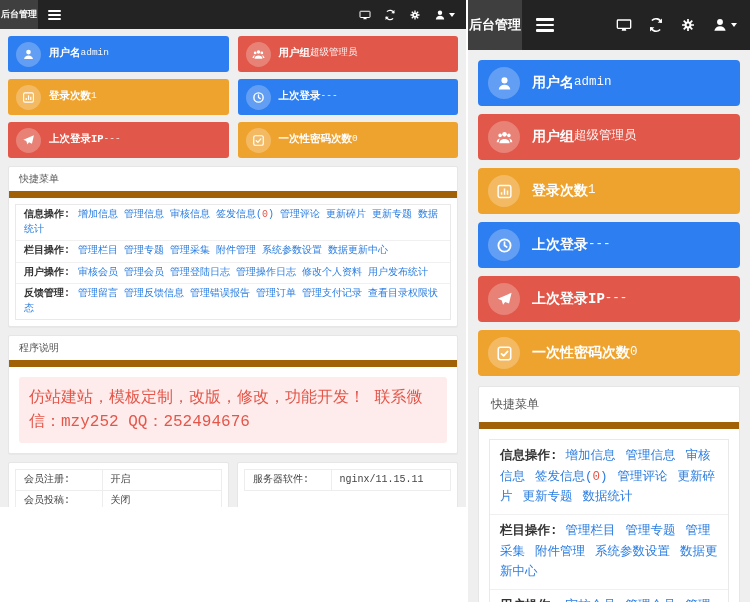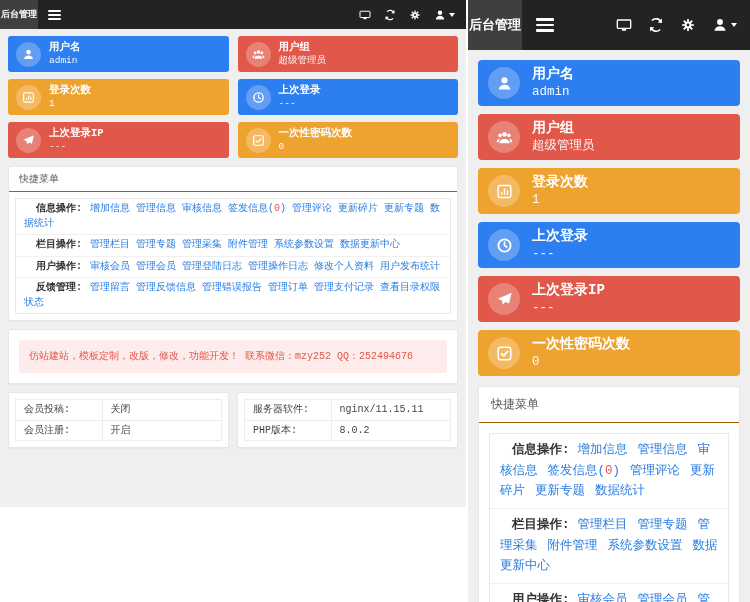--- a/index.html
+++ b/index.html
@@ -51,54 +51,54 @@
   .cards-m .cicon{width:32px;height:32px;margin-right:12px;}
   .cicon svg{display:none;fill:#fff;}
   .cards-d .cicon svg{width:13px;height:13px;}
   .cards-m .cicon svg{width:17px;height:17px;}
   .card.user   .svg-user{display:block;}
   .card.users  .svg-users{display:block;}
   .card.chart  .svg-chart{display:block;}
   .card.clock  .svg-clock{display:block;}
   .card.send   .svg-send{display:block;}
   .card.check  .svg-check{display:block;}
-  .ctext{display:flex;flex-direction:column;min-width:0;}
+  .ctext{display:flex;flex-direction:row;min-width:0;}
   .ctitle{font-weight:bold;white-space:nowrap;}
   .cards-d .ctitle{font-size:10.5px;line-height:1.3;}
   .cards-m .ctitle{font-size:14px;line-height:1.35;}
   .cvalue{opacity:.95;}
   .cards-d .cvalue{font-size:9.5px;line-height:1.3;}
   .cards-m .cvalue{font-size:12.5px;line-height:1.35;}
 
   
   .panel{background:#fff;border:1px solid #e6e6e6;border-radius:2px;box-shadow:0 1px 1px rgba(0,0,0,.03);}
   .content-d .panel{margin-top:8px;}
   .content-m .panel{margin-top:10px;}
-  .panel-h{color:#555;border-bottom:1px solid #a16207;}
+  .panel-h{color:#555;border-bottom:7px solid #a16207;}
   .content-d .panel-h{padding:5px 10px;font-size:10px;}
   .content-m .panel-h{padding:9px 12px;font-size:12px;}
   .content-d .panel-b{padding:6px;}
   .content-m .panel-b{padding:10px;}
 
   
   .qbox{border:1px solid #e9e9e9;}
   .qrow{border-bottom:1px solid #f0f0f0;color:#333;}
   .qrow:last-child{border-bottom:none;}
   .content-d .qrow{padding:3px 8px;font-size:10px;line-height:1.45;}
   .content-m .qrow{padding:6px 10px;font-size:12.5px;line-height:1.65;}
-  .qlabel{font-weight:bold;margin-right:8px;margin-left:12px;}
+  .qlabel{font-weight:bold;margin-right:8px;}
   .qlink{color:#2a7de1;cursor:pointer;text-decoration:none;}
   .content-d .qlink{margin-right:6px;}
   .content-m .qlink{margin-right:10px;}
   .qbadge{color:#e4564a;}
 
   
   .alert{background:#fdeceb;color:#e4564a;border-radius:3px;}
   .content-d .panel-b.pb-prog{padding:10px;}
-  .content-d .alert{padding:9px 10px;font-size:10px;line-height:1.5;}
+  .content-d .alert{padding:9px 10px;font-size:16px;line-height:1.5;}
 
   
   .inforow{display:flex;gap:8px;margin-top:8px;}
   .inforow .panel{flex:1;margin-top:0;}
   .itable{width:100%;border-collapse:collapse;font-size:10px;color:#444;}
   .itable td{border:1px solid #ededed;padding:3px 8px;line-height:1.35;}
   .itable td.lbl{width:42%;}
   .num{color:#2a7de1;}
 </style>
 </head>
@@ -284,56 +284,53 @@
                 <span class="qlabel">用户操作:</span><span><a class="qlink"><span>审核会员</span><span class="qbadge"></span><span></span></a><a class="qlink"><span>管理会员</span><span class="qbadge"></span><span></span></a><a class="qlink"><span>管理登陆日志</span><span class="qbadge"></span><span></span></a><a class="qlink"><span>管理操作日志</span><span class="qbadge"></span><span></span></a><a class="qlink"><span>修改个人资料</span><span class="qbadge"></span><span></span></a><a class="qlink"><span>用户发布统计</span><span class="qbadge"></span><span></span></a></span>
               </div>
               <div class="qrow">
                 <span class="qlabel">反馈管理:</span><span><a class="qlink"><span>管理留言</span><span class="qbadge"></span><span></span></a><a class="qlink"><span>管理反馈信息</span><span class="qbadge"></span><span></span></a><a class="qlink"><span>管理错误报告</span><span class="qbadge"></span><span></span></a><a class="qlink"><span>管理订单</span><span class="qbadge"></span><span></span></a><a class="qlink"><span>管理支付记录</span><span class="qbadge"></span><span></span></a><a class="qlink"><span>查看目录权限状态</span><span class="qbadge"></span><span></span></a></span>
               </div>
             </div>
         </div>
       </section>
 
       <section class="panel">
+        <div class="panel-h">程序说明</div>
         <div class="panel-b pb-prog">
           <div class="alert">仿站建站，模板定制，改版，修改，功能开发！ 联系微信：mzy252 QQ：252494676</div>
         </div>
       </section>
 
       <div class="inforow">
         <section class="panel">
           <div class="panel-b">
             <table class="itable">
                 <tbody>
 
             <tr>
+                  <td class="lbl">会员注册:</td>
+                  <td class="val"><span class="num"></span><span>开启</span></td>
+                </tr>
+                  <tr>
                   <td class="lbl">会员投稿:</td>
                   <td class="val"><span class="num"></span><span>关闭</span></td>
-                </tr>
-                  <tr>
-                  <td class="lbl">会员注册:</td>
-                  <td class="val"><span class="num"></span><span>开启</span></td>
                 </tr>
                 </tbody>
               </table>
           </div>
         </section>
         <section class="panel">
           <div class="panel-b">
             <table class="itable">
                 <tbody>
 
             <tr>
                   <td class="lbl">服务器软件:</td>
                   <td class="val"><span class="num"></span><span>nginx/11.15.11</span></td>
                 </tr>
-                  <tr>
-                  <td class="lbl">PHP版本:</td>
-                  <td class="val"><span class="num"></span><span>8.0.2</span></td>
-                </tr>
                 </tbody>
               </table>
           </div>
         </section>
       </div>
     </div>
   </div>
 
   <div class="pane pane-mobile">
     <header class="nav nav-m">

